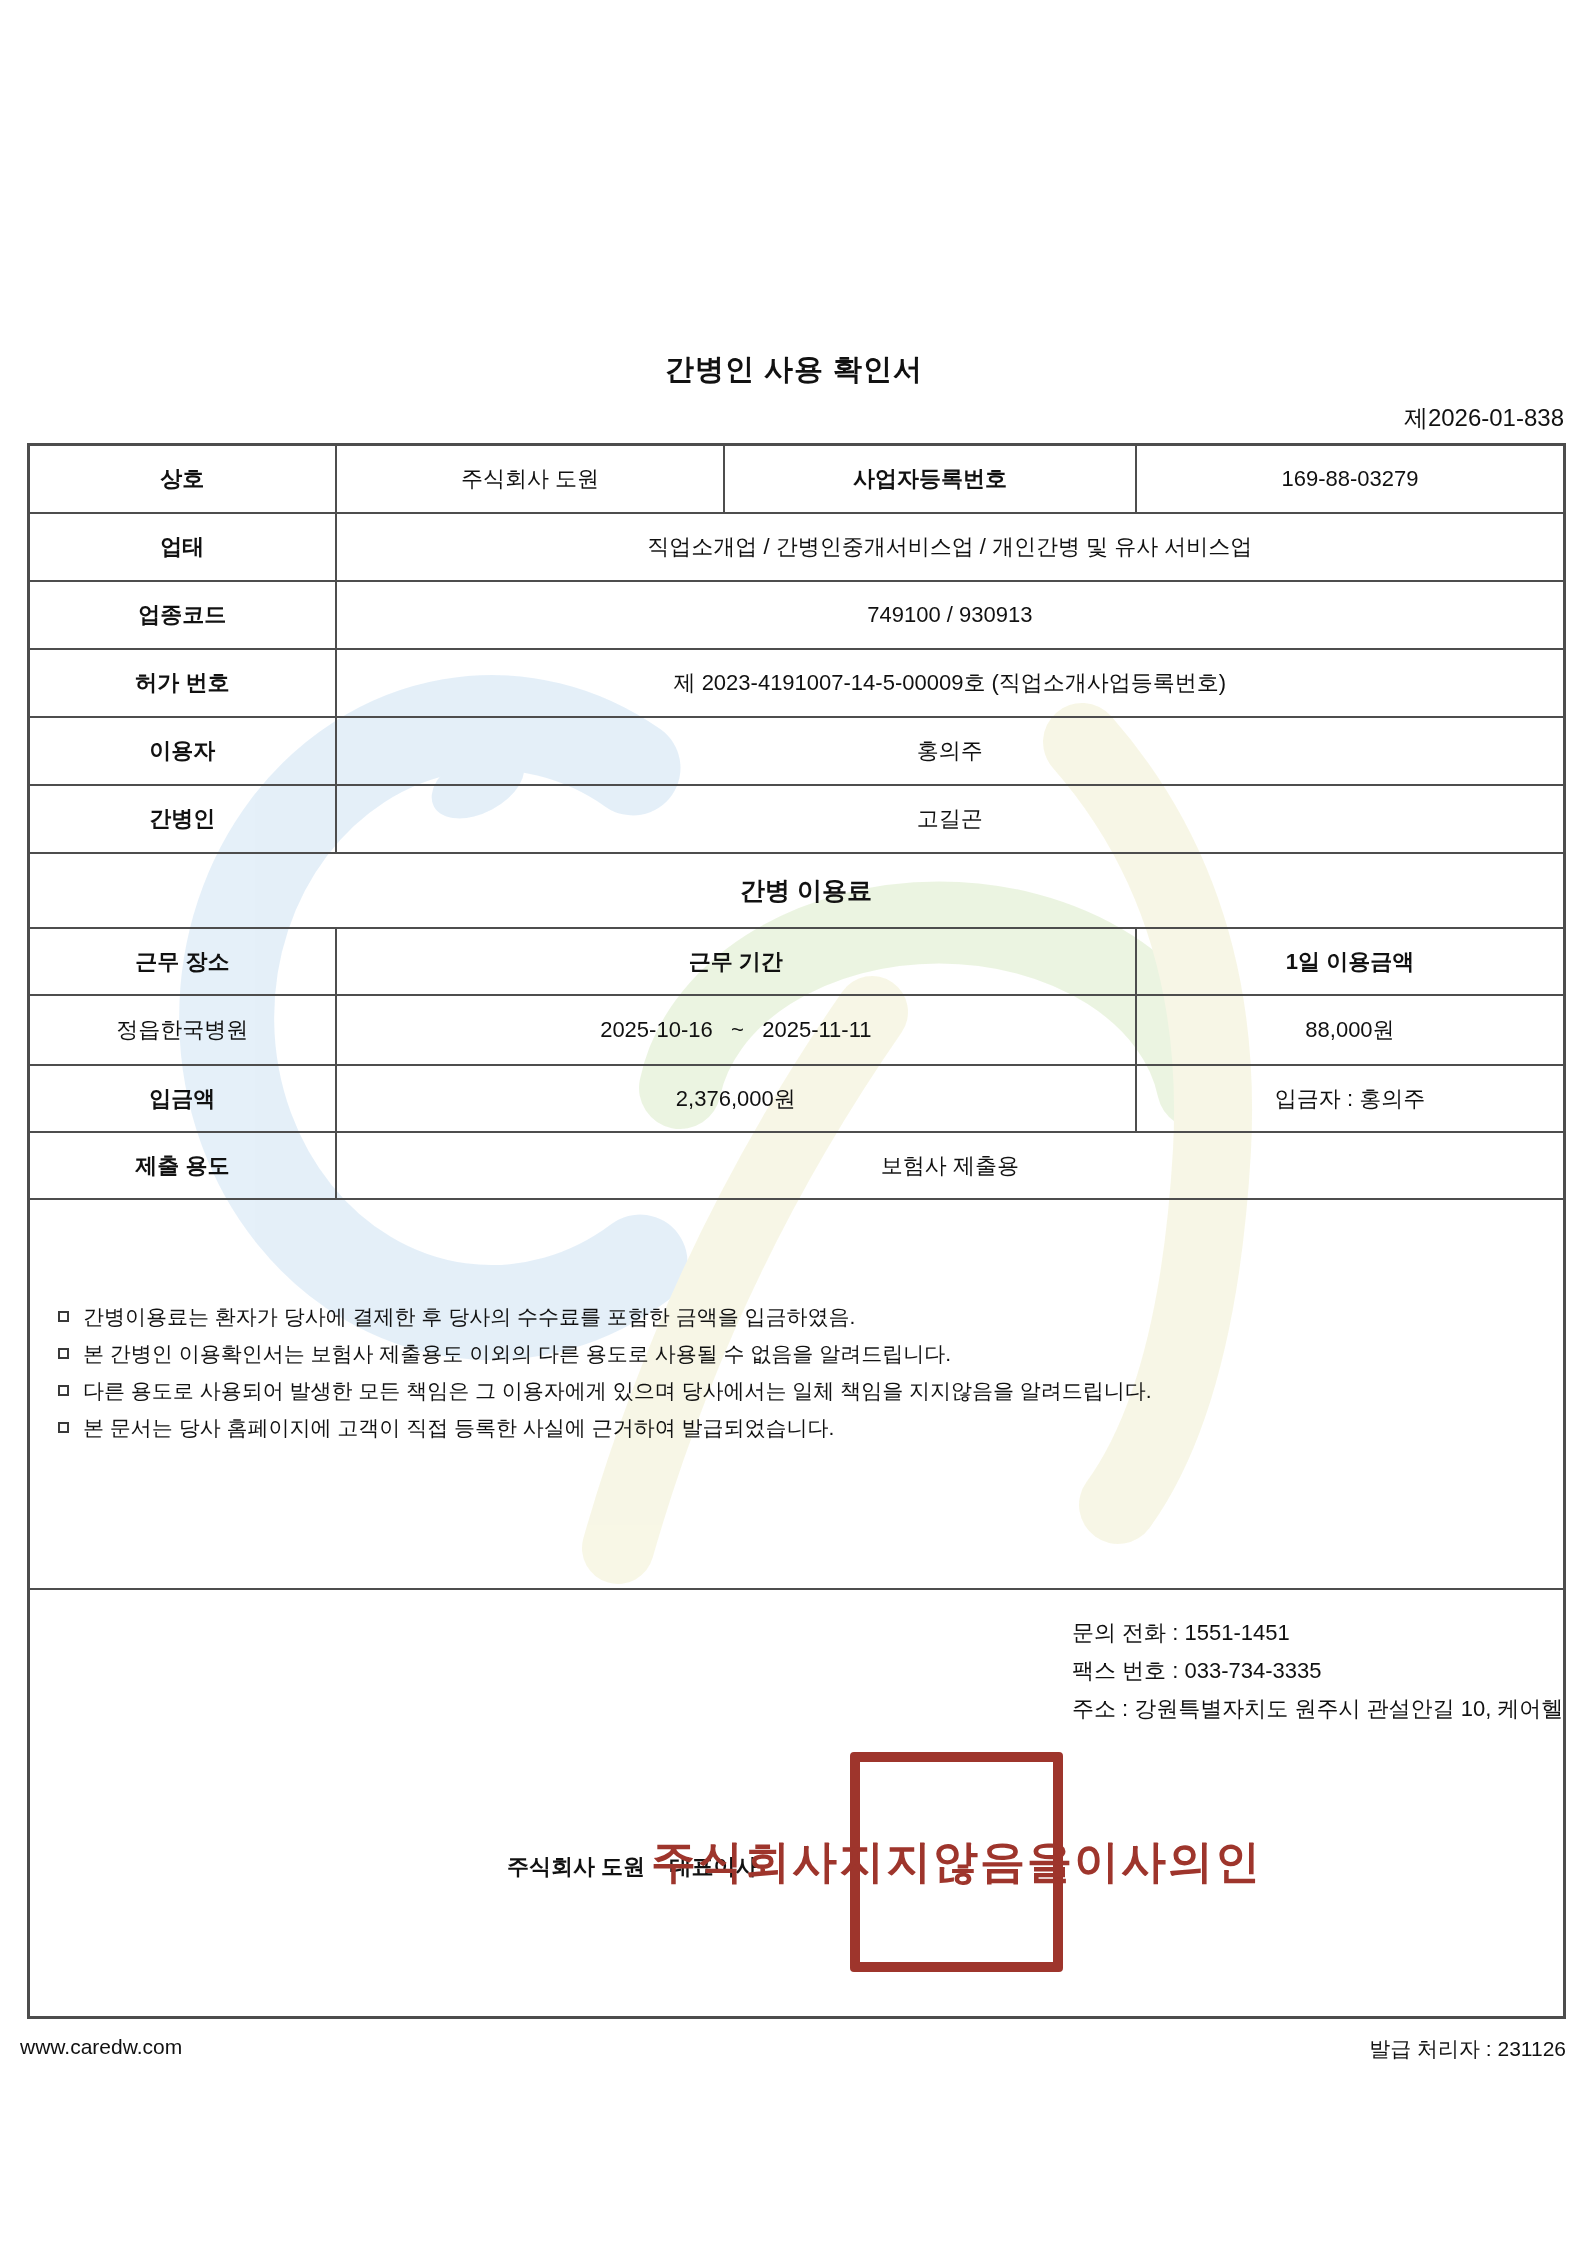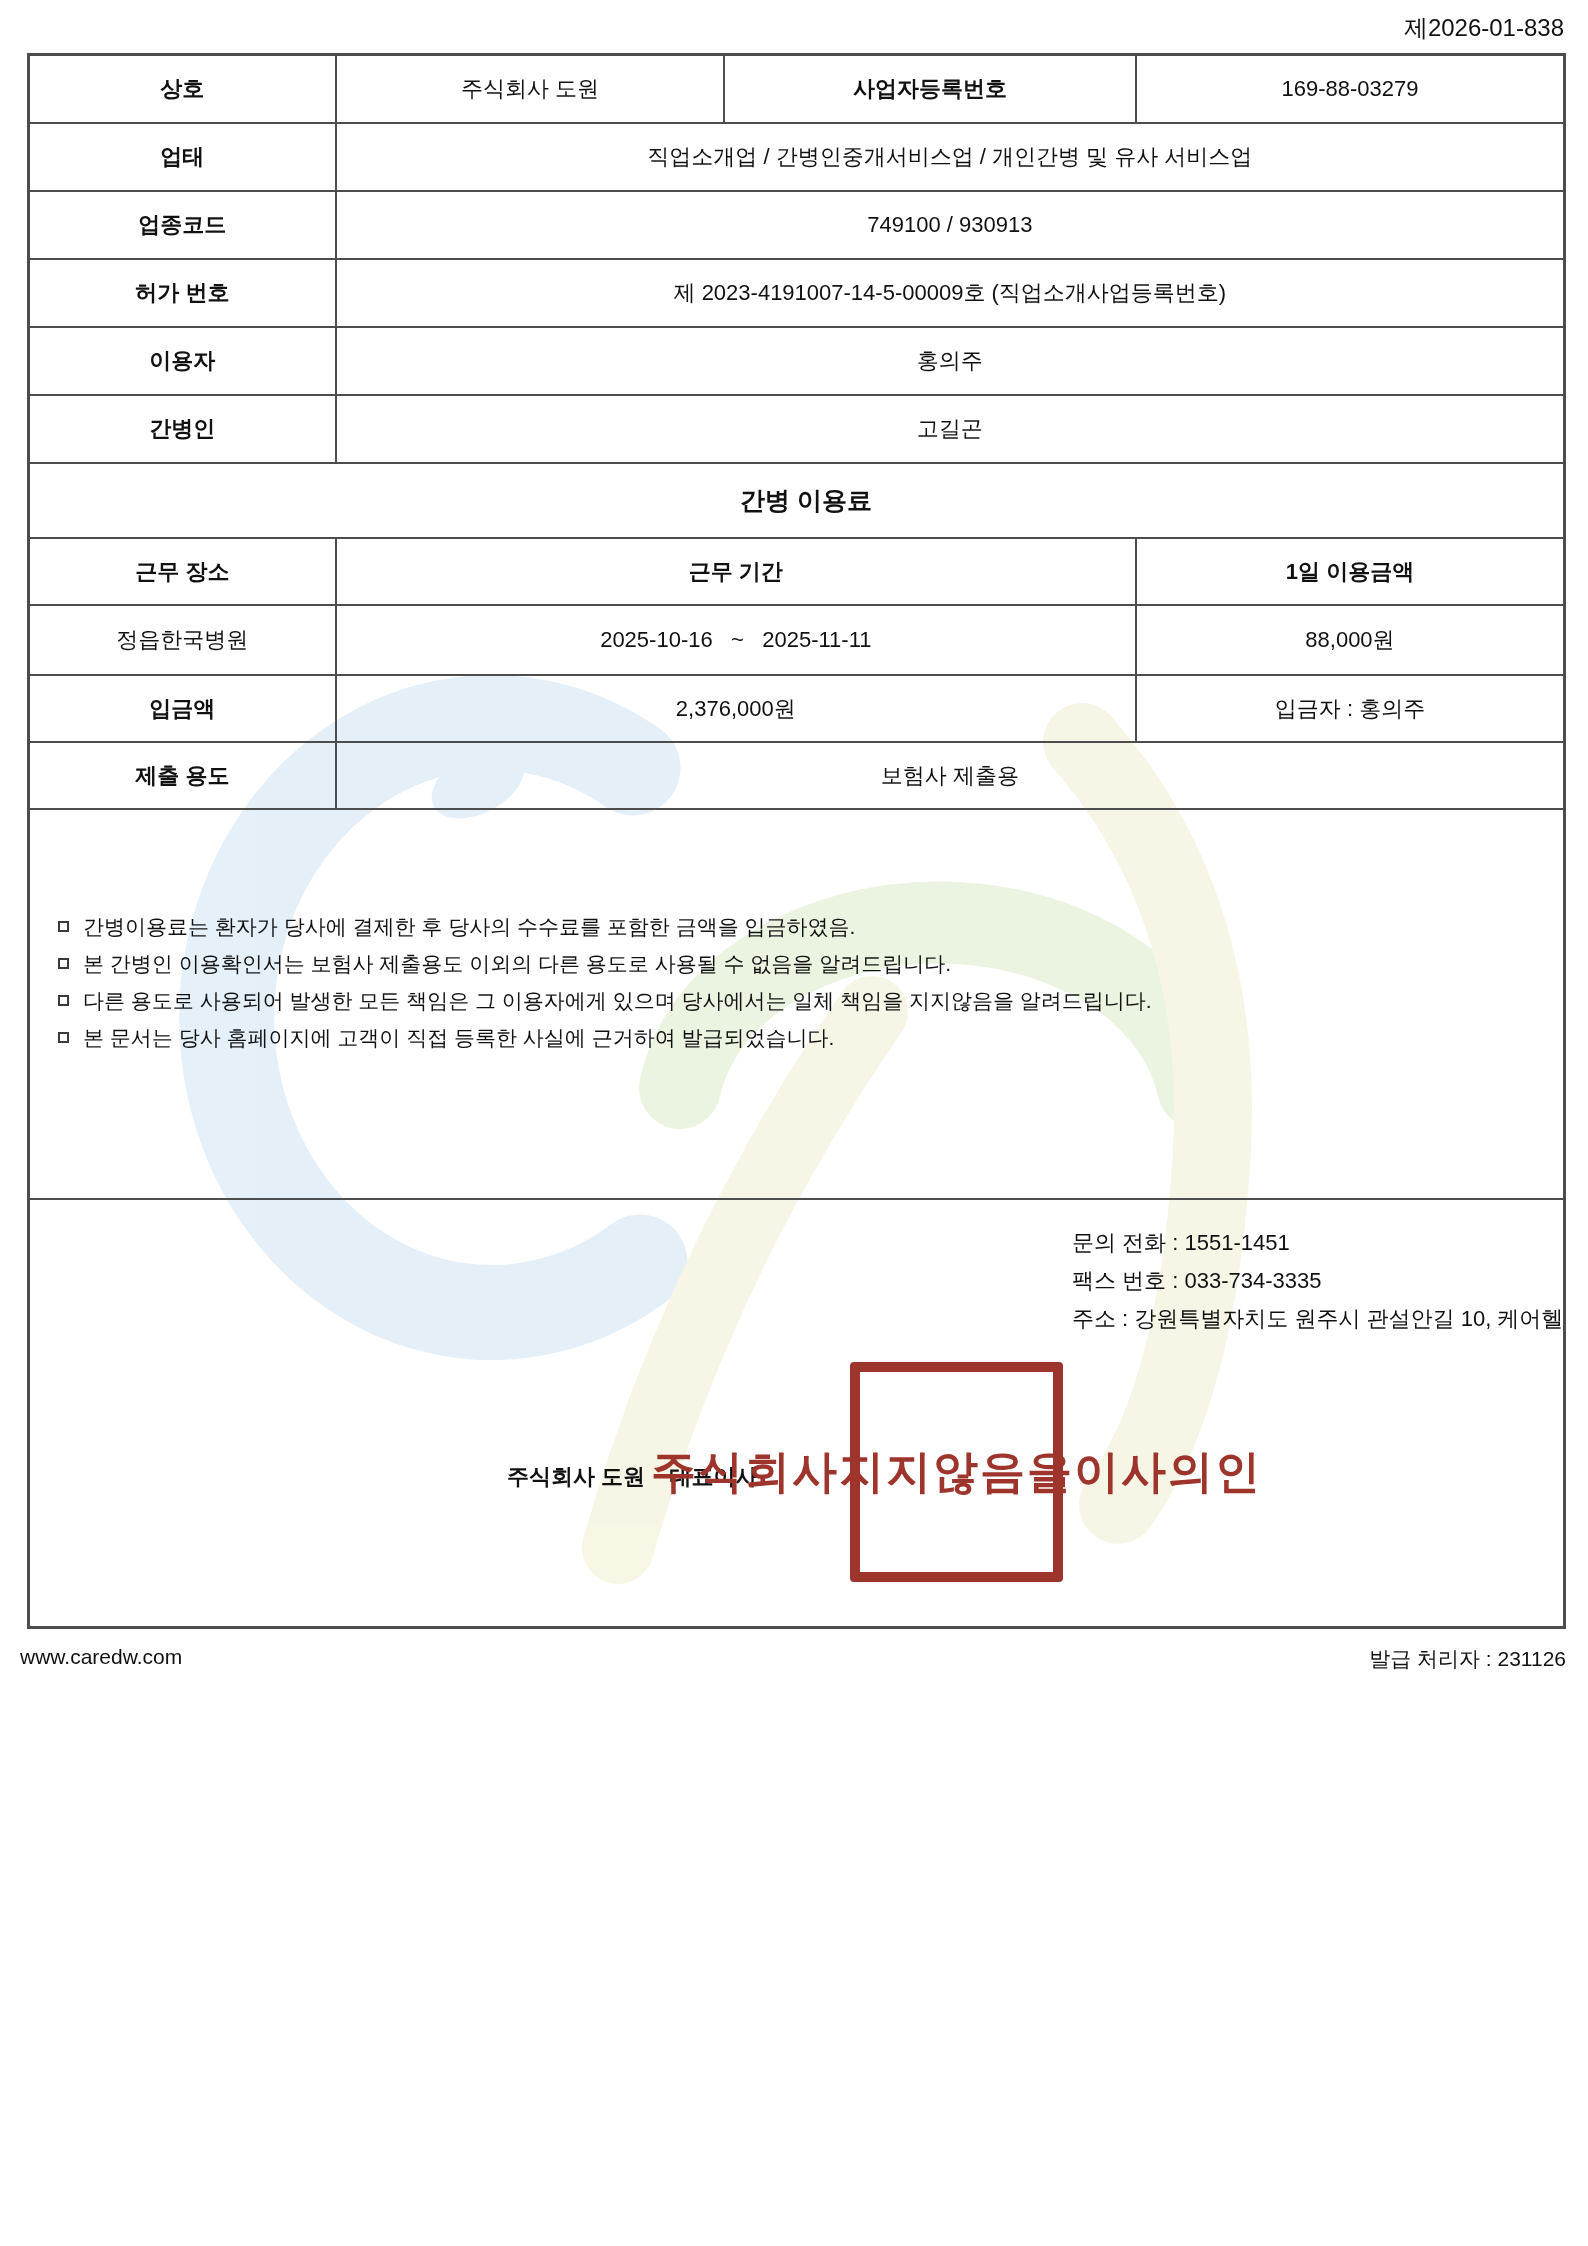--- a/index.html
+++ b/index.html
@@ -74,20 +74,21 @@
     <ellipse cx="478" cy="783" rx="50" ry="30" transform="rotate(-28 478 783)" fill="#cfe3f4"></ellipse>
     <path d="M 633 768 A 265 295 0 1 0 640 1262" fill="none" stroke="#cfe3f4" stroke-width="95" stroke-linecap="round"></path>
     <path d="M 680 1088 A 262 195 0 0 1 1198 1088" fill="none" stroke="#dcecca" stroke-width="82" stroke-linecap="round"></path>
     <path d="M 1082 742 Q 1225 905 1212 1150 Q 1198 1395 1118 1505" fill="none" stroke="#f2f0d2" stroke-width="78" stroke-linecap="round"></path>
     <path d="M 618 1548 Q 700 1260 872 1012" fill="none" stroke="#f2f0d2" stroke-width="72" stroke-linecap="round"></path>
   </g>
 </svg>
 
 <div class="content">
 
+  <h1 class="title">간병인 사용 확인서</h1>
   <div class="doc-number">제2026-01-838</div>
 
   <table class="doc-table">
     <colgroup>
       <col style="width:20.0%">
       <col style="width:25.3%">
       <col style="width:26.8%">
       <col style="width:27.9%">
     </colgroup>
     <tbody>

